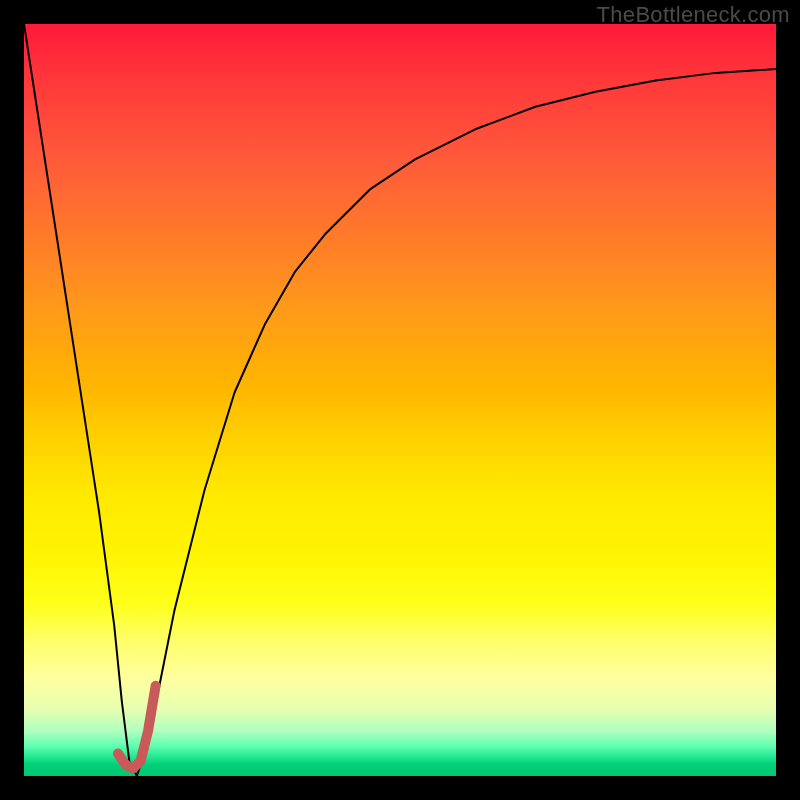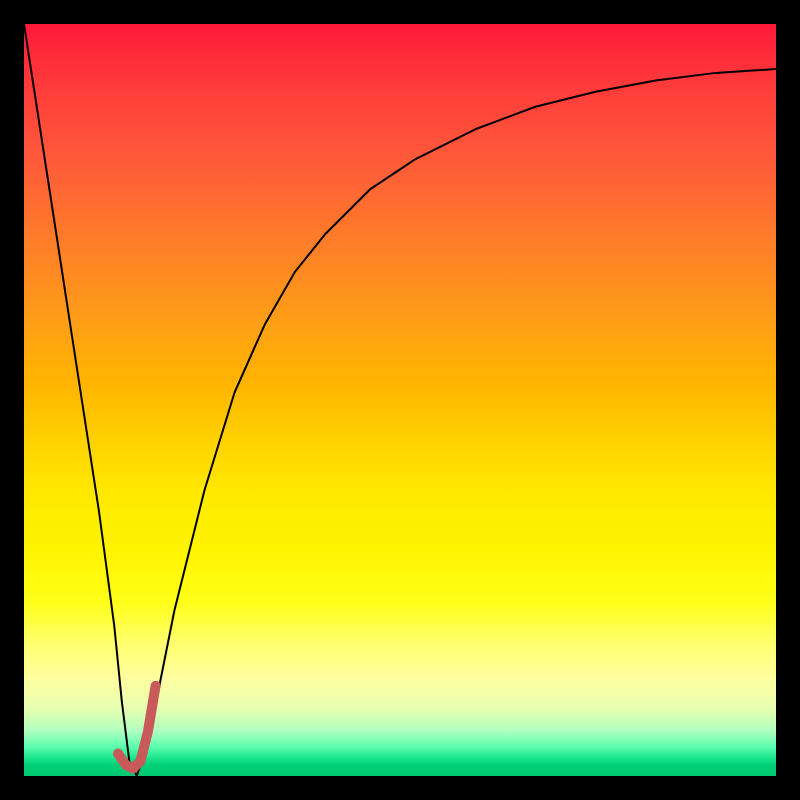--- a/index.html
+++ b/index.html
@@ -65,20 +65,21 @@
       color: #4a4a4a;
       font-size: 22px;
       font-weight: 500;
       letter-spacing: 0.3px;
     }
   </style>
 </head>
 <body>
 
 <div class="chart-container">
+  <div class="watermark">TheBottleneck.com</div>
   <div class="plot-area">
     <div class="gradient-bg"></div>
     <svg class="curve-svg" viewBox="0 0 752 752" preserveAspectRatio="none">
       <g id="series-group">
           <path d="M0.00 0.00 L15.04 97.76 L30.08 195.52 L45.12 293.28 L60.16 391.04 L75.20 488.80 L90.24 601.60 L97.76 676.80 L105.28 736.96 L112.80 752.00 L120.32 729.44 L135.36 661.76 L150.40 586.56 L180.48 466.24 L210.56 368.48 L240.64 300.80 L270.72 248.16 L300.80 210.56 L345.92 165.44 L391.04 135.36 L451.20 105.28 L511.36 82.72 L571.52 67.68 L631.68 56.40 L691.84 48.88 L752.00 45.12" fill="none" stroke="#000000" stroke-width="2" stroke-linecap="round" stroke-linejoin="round"></path>
           <path d="M94.00 729.44 L101.52 740.72 L109.04 744.48 L116.56 736.96 L124.08 706.88 L131.60 661.76" fill="none" stroke="#c85a5a" stroke-width="10" stroke-linecap="round" stroke-linejoin="round"></path>
         </g>
     </svg>
   </div>
 </div>

